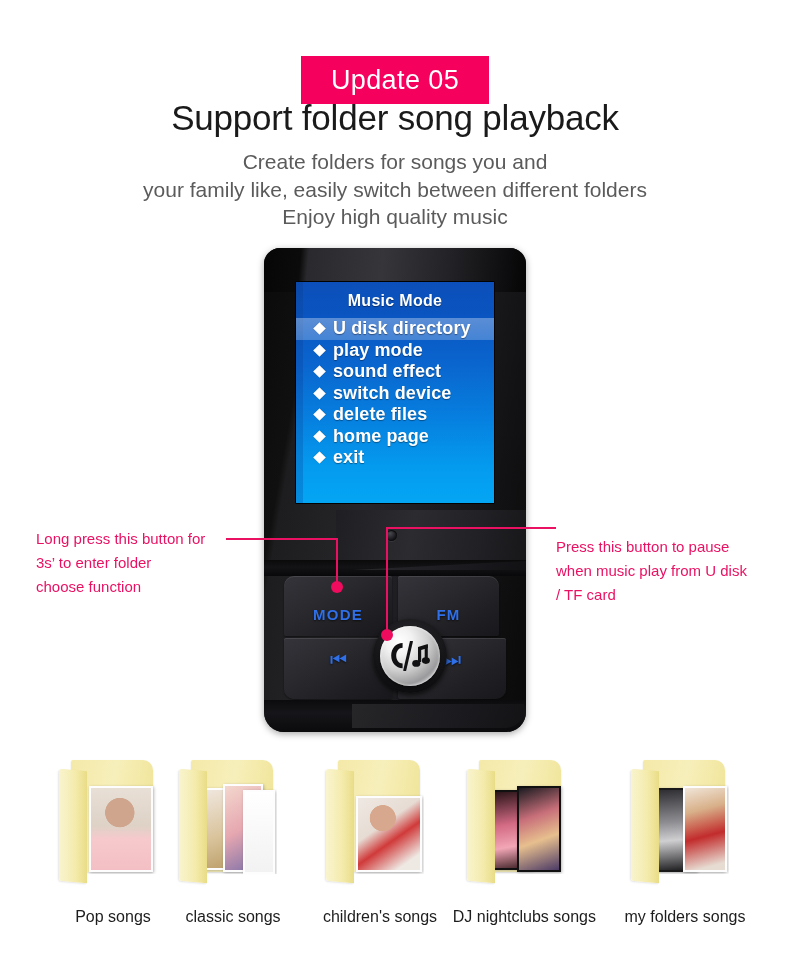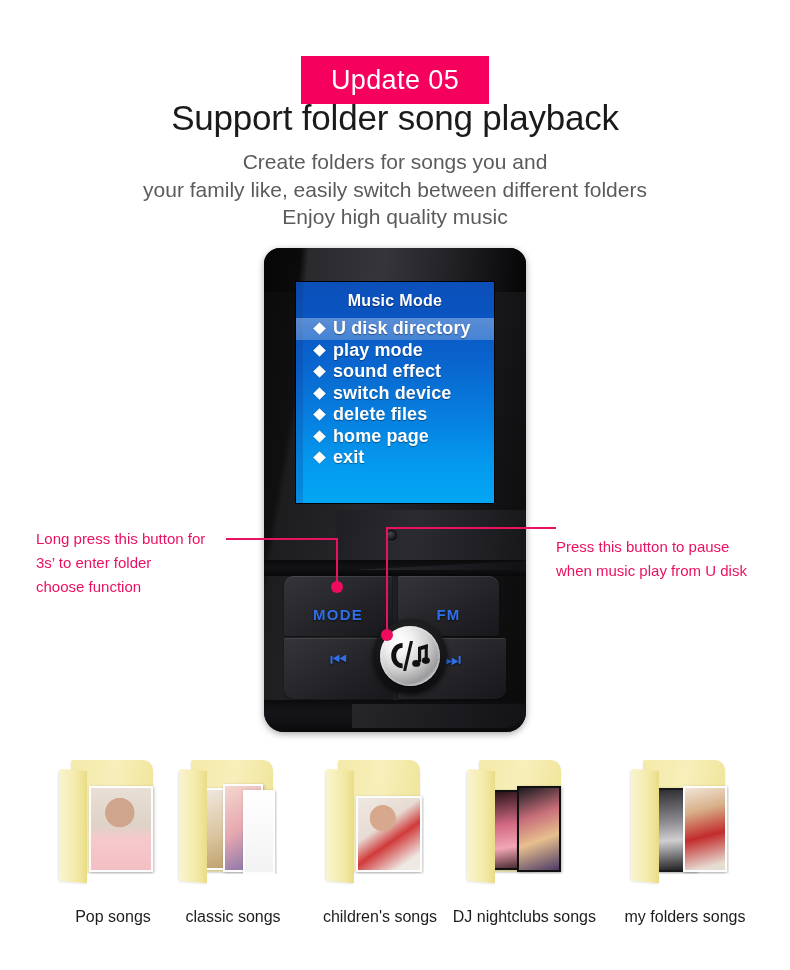--- a/index.html
+++ b/index.html
@@ -482,20 +482,21 @@
   <div> choose function</div>
 </div>
 
 <div class="lead" style="left:226px; top:538px; width:112px; height:1.6px;"></div>
 <div class="lead" style="left:336px; top:538px; width:1.6px; height:48px;"></div>
 <div class="dot" style="left:331px; top:581px;"></div>
 
 <div class="anno anno-right">
   <div>Press this button to pause</div>
   <div>when music play from U disk</div>
+  <div>/ TF card</div>
 </div>
 <div class="lead" style="left:386px; top:527px; width:170px; height:1.6px;"></div>
 <div class="lead" style="left:386px; top:527px; width:1.6px; height:106px;"></div>
 <div class="dot" style="left:381px; top:629px;"></div>
 
 <div class="folders">
 
   <div class="folder-cell f0">
     <div class="folder-art">
       <div class="fl-back"></div>

